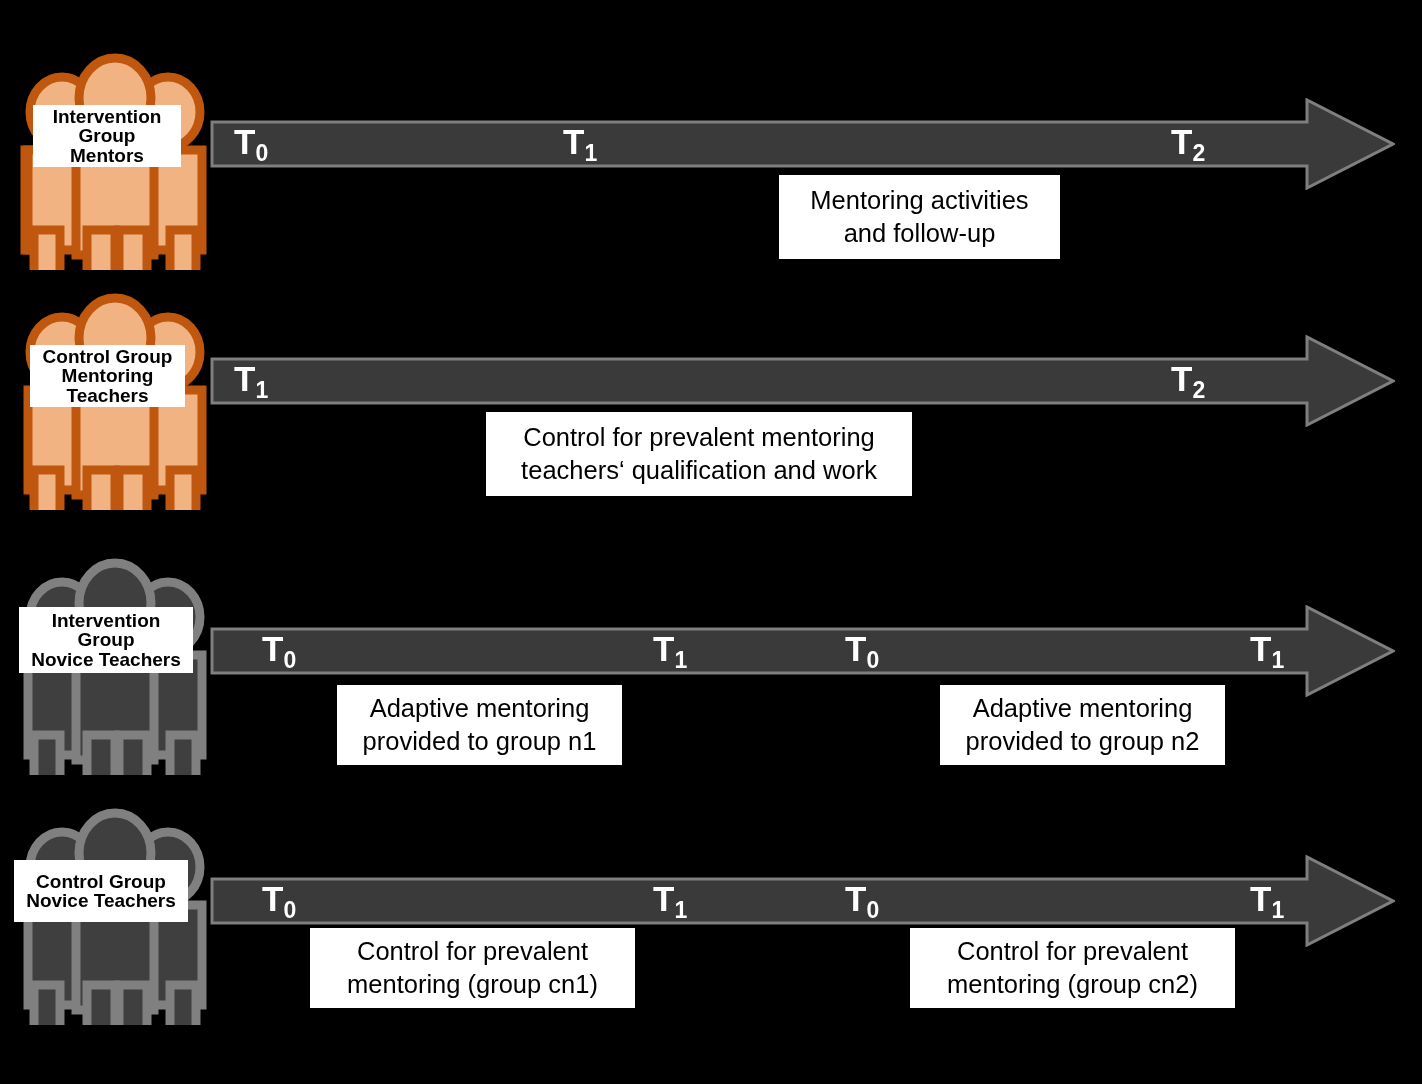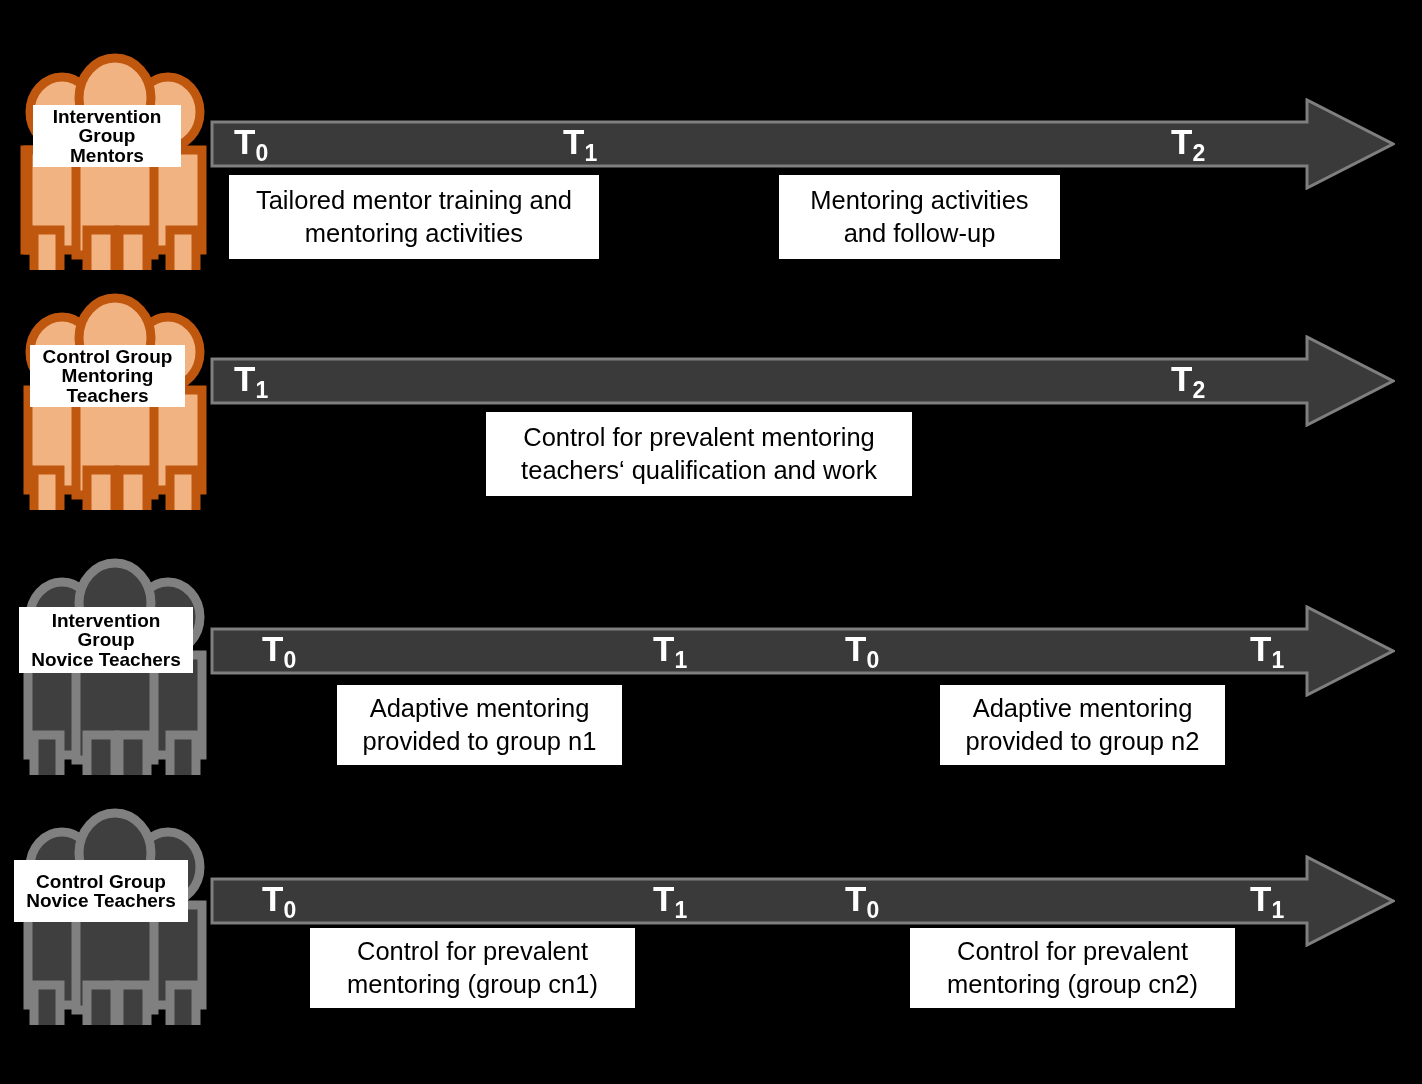--- a/index.html
+++ b/index.html
@@ -88,24 +88,20 @@
     <div class="tmark" style="left:234px;top:124px;">
       <span>T</span><sub>0</sub>
     </div>
     <div class="tmark" style="left:563px;top:124px;">
       <span>T</span><sub>1</sub>
     </div>
     <div class="tmark" style="left:1171px;top:124px;">
       <span>T</span><sub>2</sub>
     </div>
 
-    <div class="callout" style="left:229px;top:175px;width:370px;height:84px;">
-      <span style="white-space:pre-line;">Tailored mentor training and
-mentoring activities</span>
-    </div>
     <div class="callout" style="left:779px;top:175px;width:281px;height:84px;">
       <span style="white-space:pre-line;">Mentoring activities
 and follow-up</span>
     </div>
   </div>
 
   <div class="row" style="top:0;height:270px;">
 
     <div class="people" style="left:20px;top:280px;">
       <svg viewBox="0 0 190 230" xmlns="http://www.w3.org/2000/svg">

